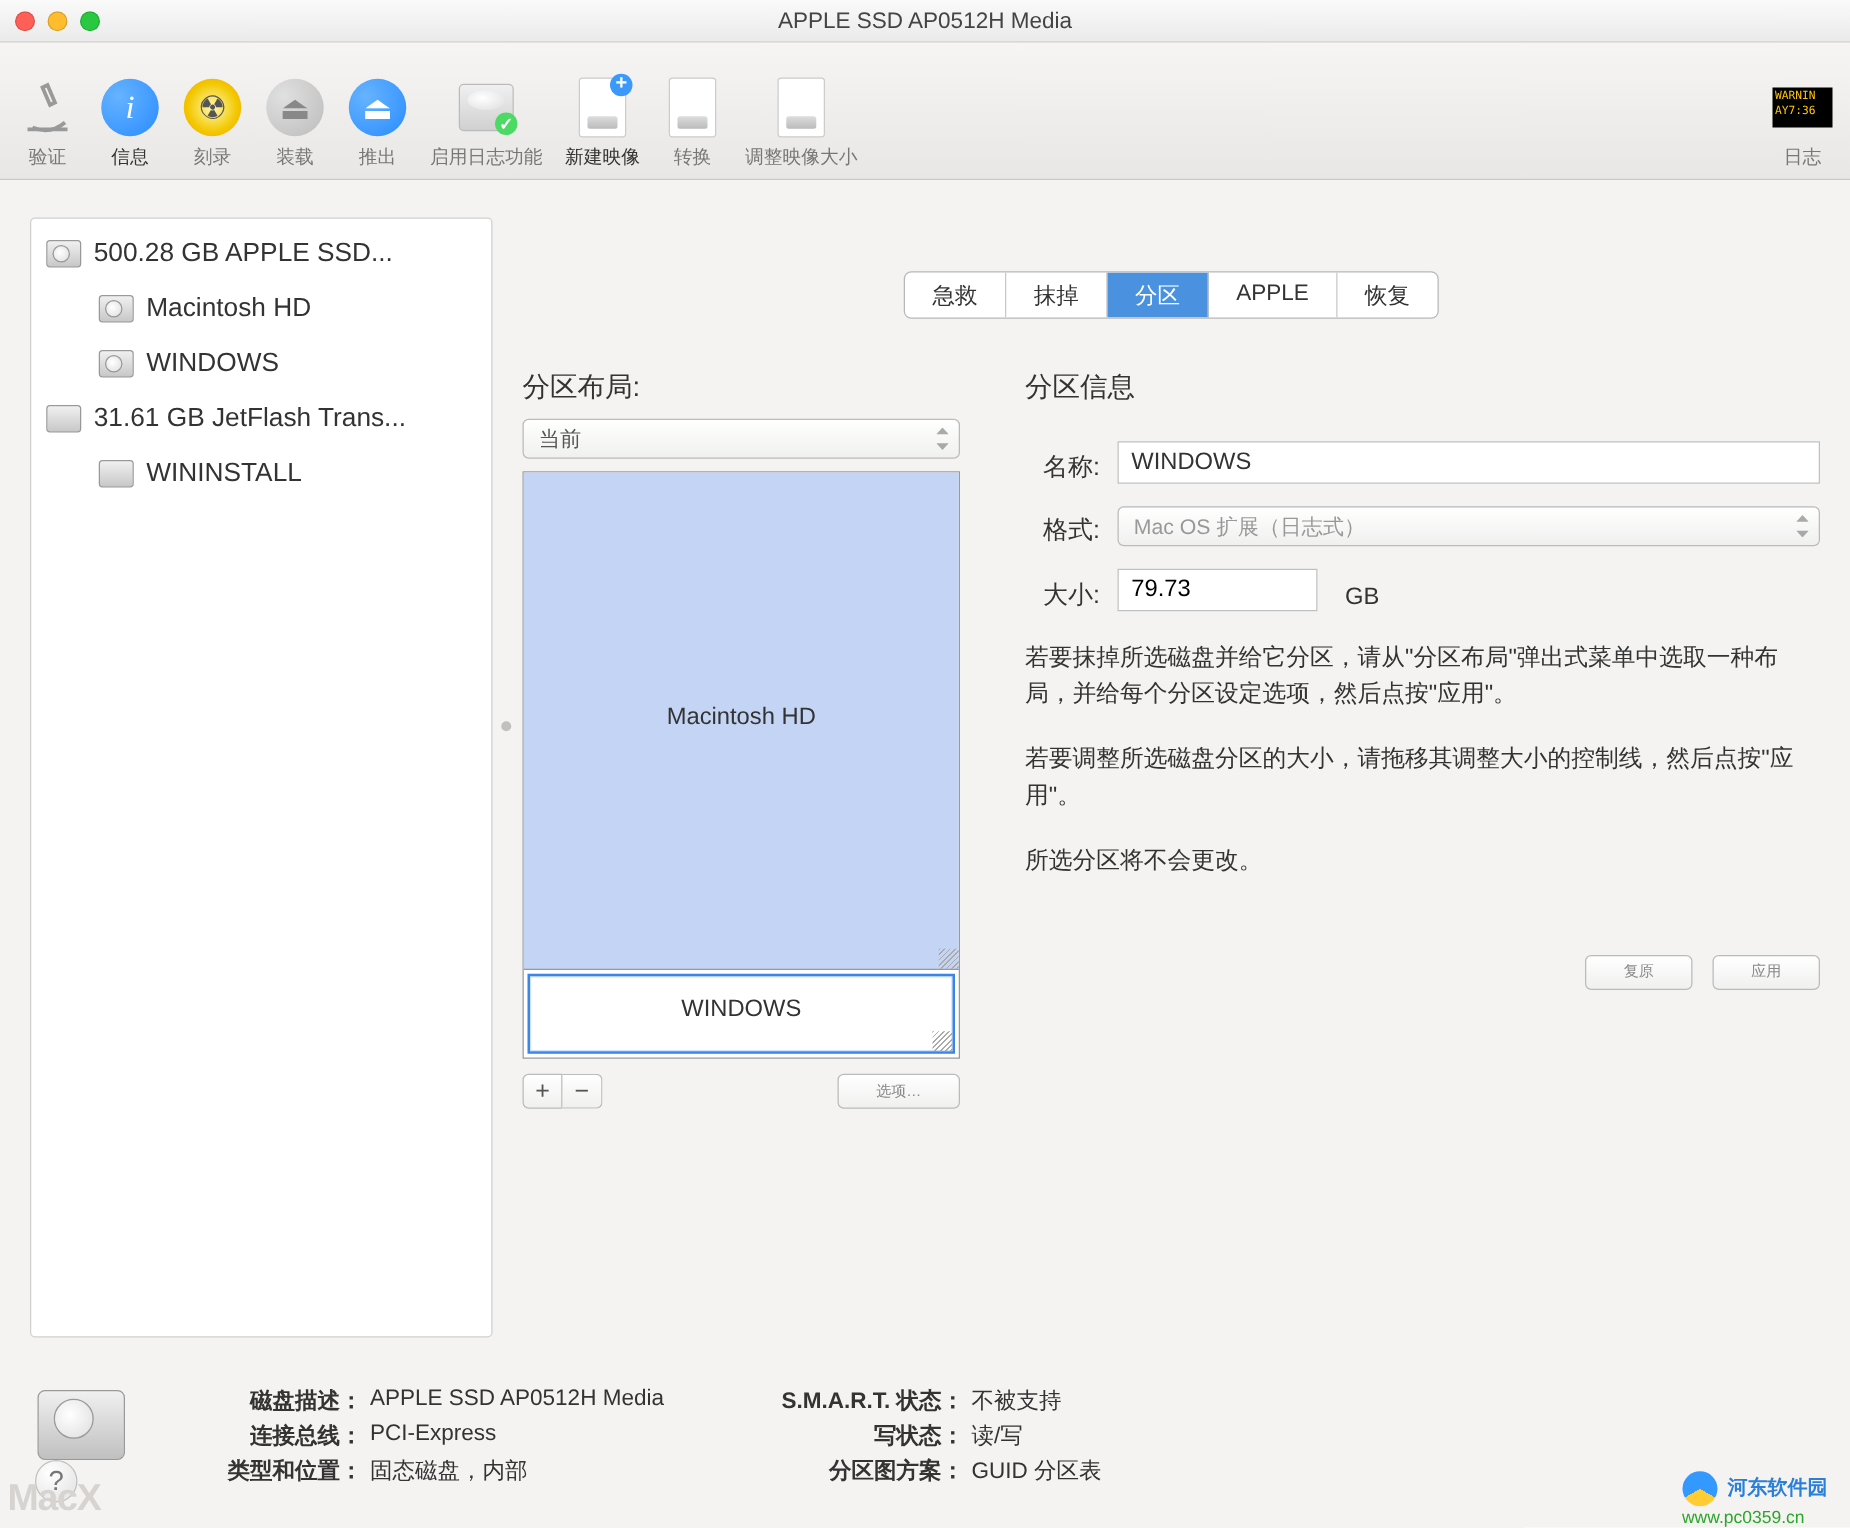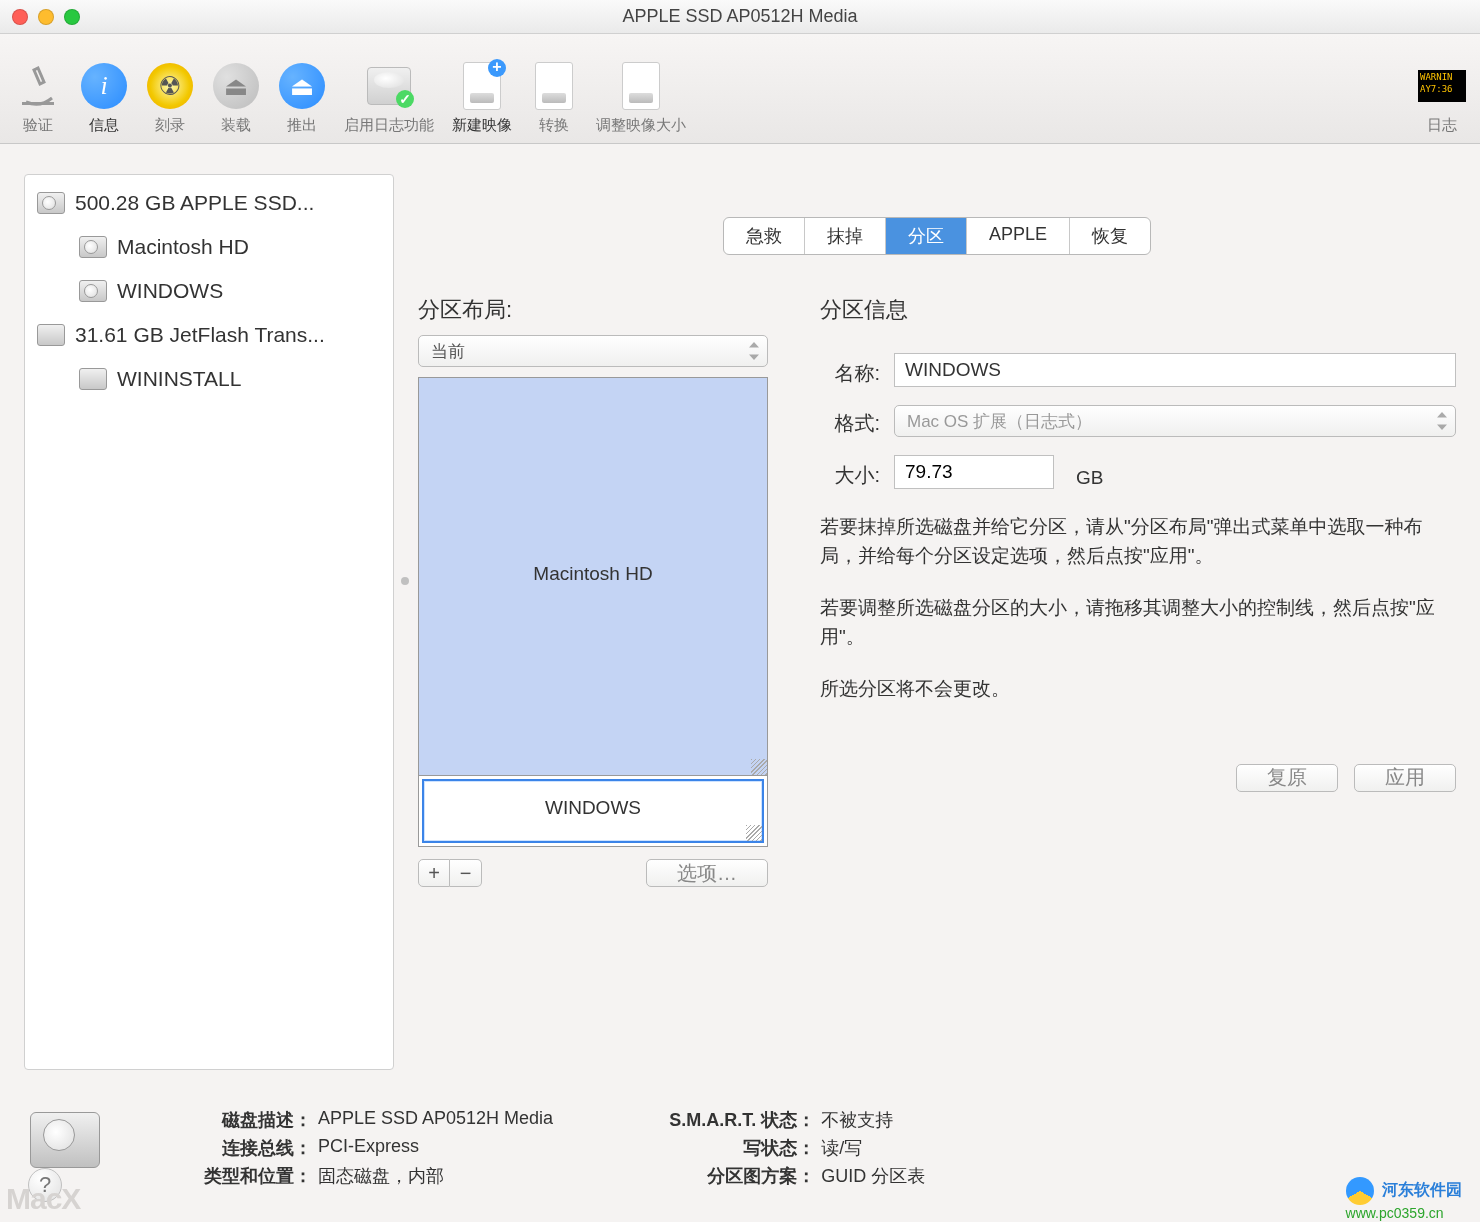--- a/index.html
+++ b/index.html
@@ -62,35 +62,35 @@
 .layout-box{margin-top:10px;border:1px solid #999;height:470px;display:flex;flex-direction:column;background:#fff;}
 .part{display:flex;align-items:flex-end;justify-content:center;font-size:19px;color:#333;border-bottom:1px solid #999;padding-bottom:6px;position:relative;}
 .part.p1{flex:1;background:#c4d4f4;} 
 .part.p2{height:64px;border:2px solid #3b84e8;box-shadow:inset 0 0 0 1px #cde2ff;margin:3px;background:#fff;position:relative;}
 .part .resize{position:absolute;right:0;bottom:0;width:16px;height:16px;background:repeating-linear-gradient(135deg,#aaa,#aaa 1px,transparent 1px,transparent 3px);}
 .add-dot{width:8px;height:8px;border-radius:50%;background:#c0c0c0;position:absolute;left:-18px;}
 
 .pm-row{display:flex;align-items:center;gap:0;margin-top:12px;}
 .sqbtn{width:32px;height:28px;border:1px solid #bbb;background:linear-gradient(#fff,#f0f0ef);display:flex;align-items:center;justify-content:center;font-size:20px;color:#555;cursor:pointer;}
 .sqbtn:first-child{border-radius:5px 0 0 5px;} .sqbtn:nth-child(2){border-left:none;border-radius:0 5px 5px 0;}
-.btn{height:28px;padding:0 30px;border:1px solid #bbb;background:linear-gradient(#fff,#f0f0ef);border-radius:5px;font-size:20px;color:#888;display:flex;align-items:center;cursor:pointer;}
+.btn{height:28px;padding:0 30px;border:1px solid #bbb;background:linear-gradient(#fff,#f0f0ef);border-radius:5px;font-size:12px;color:#888;display:flex;align-items:center;cursor:pointer;}
 
 .form-row{display:flex;align-items:flex-end;gap:14px;margin-bottom:18px;}
 .form-row .flabel{width:60px;text-align:right;font-size:20px;color:#333;}
 .tfield{flex:1;height:34px;border:1px solid #c0c0c0;background:#fff;padding:0 10px;font-size:19px;color:#333;}
 .frow-select{flex:1;}
 .unit{font-size:19px;color:#333;margin-left:8px;}
 .size-field{width:160px;height:34px;border:1px solid #c0c0c0;background:#fff;padding:0 10px;font-size:19px;}
 .help-text{font-size:19px;color:#333;line-height:1.5;margin-top:24px;}
 
 .bottom-btns{display:flex;gap:16px;justify-content:flex-end;margin-top:auto;}
 
 
 .footer{padding:20px 30px 30px 30px;position:relative;}
-.footer-grid{display:flex;gap:72px;}
+.footer-grid{display:flex;gap:50px;}
 .footer .disk-big{width:70px;height:56px;background:linear-gradient(#f0f0f0,#c0c0c0);border:1px solid #999;border-radius:6px;position:relative;margin-top:4px;}
 .footer .disk-big::after{content:"";position:absolute;top:6px;left:12px;width:30px;height:30px;border-radius:50%;border:1px solid #999;background:radial-gradient(circle at 40% 40%,#fff,#ddd);}
 .fcol{font-size:18px;color:#333;}
 .fcol .frow{display:flex;margin-bottom:4px;}
 .fcol .k{font-weight:600;width:140px;text-align:right;margin-right:6px;}
 .fcol.c2 .k{width:190px;}
 .help-btn{position:absolute;left:28px;bottom:20px;width:34px;height:34px;border-radius:50%;background:radial-gradient(circle at 35% 30%,#fff,#e0e0e0);border:1px solid #c0c0c0;display:flex;align-items:center;justify-content:center;font-size:22px;color:#777;cursor:pointer;}
 .watermark{position:absolute;right:18px;bottom:1px;font-size:16px;}
 .watermark .zh{color:#2a7fd9;font-weight:600;}
 .watermark .url{color:#2ca52c;font-size:14px;display:block;}

